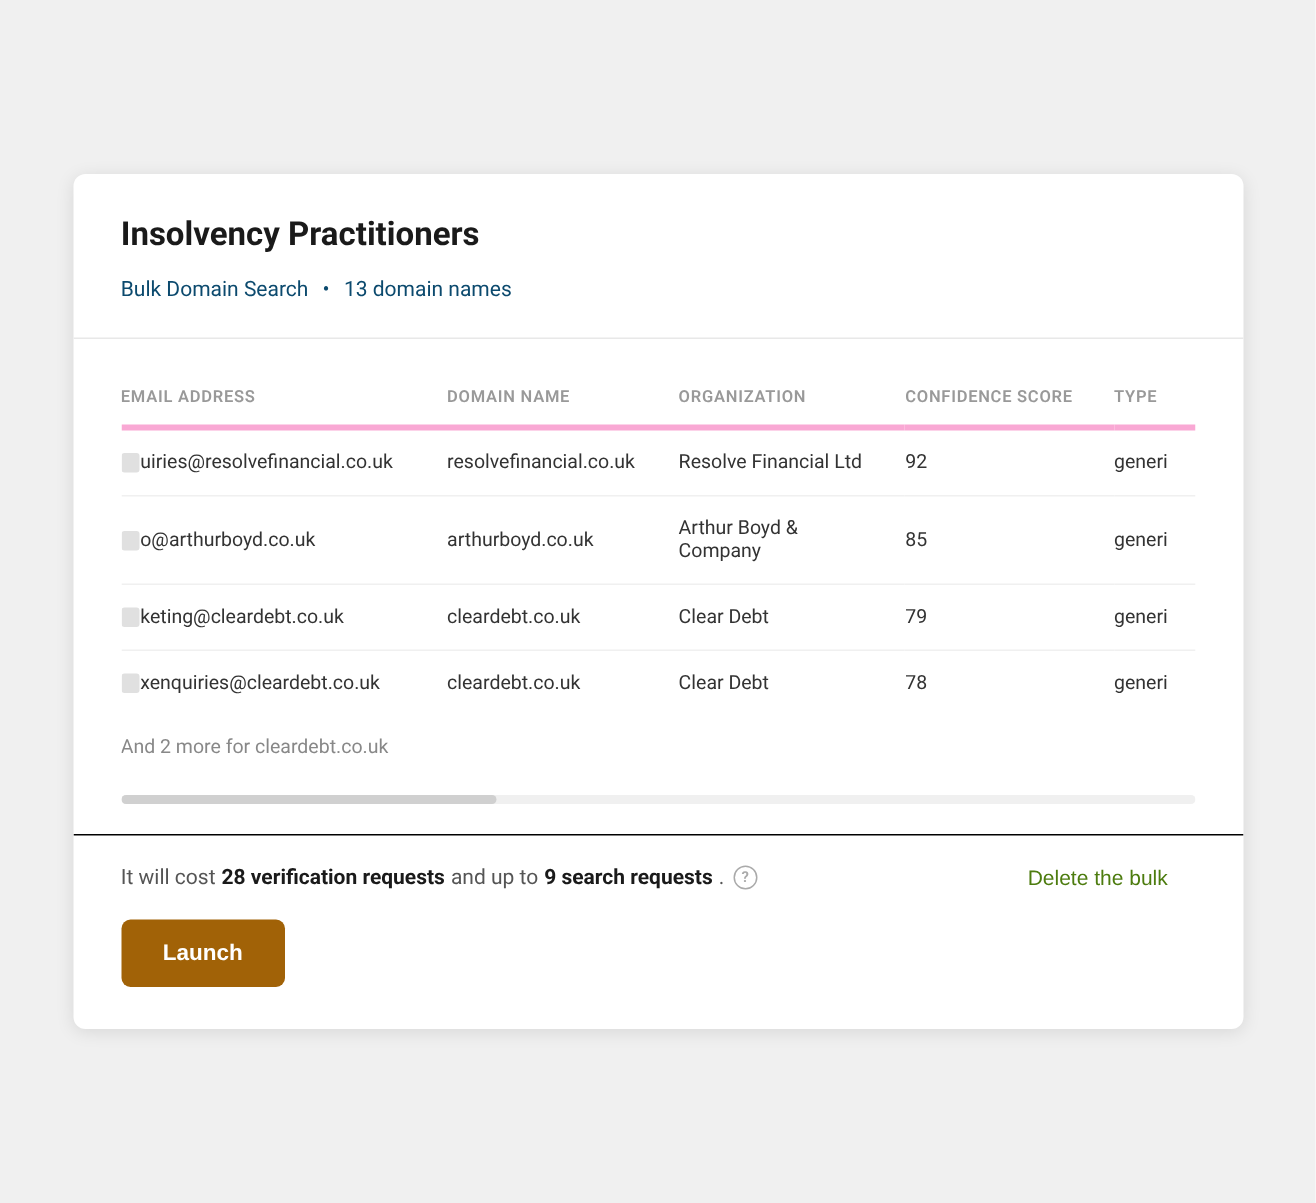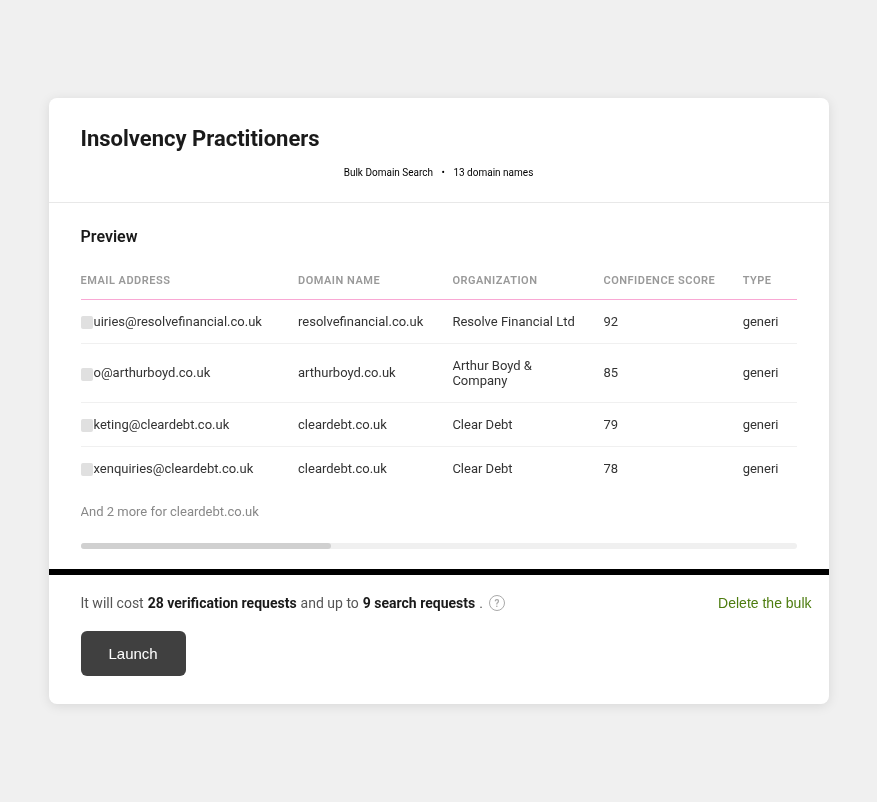--- a/index.html
+++ b/index.html
@@ -33,23 +33,22 @@
     }
 
     .card-title {
       font-size: 22px;
       font-weight: 700;
       color: #1a1a1a;
       margin-bottom: 16px;
     }
 
     .card-subtitle {
-      font-size: 10px;
-      color: #000000;
-      text-align: center;
+      font-size: 14px;
+      color: #0c4a6e;
     }
 
     .card-subtitle .dot {
       margin: 0 6px;
     }
 
     .preview-section {
       padding: 24px 32px 0 32px;
     }
 
@@ -63,21 +62,21 @@
     .table-container {
       overflow-x: auto;
     }
 
     table {
       width: 100%;
       border-collapse: collapse;
     }
 
     thead tr {
-      border-bottom: 1px solid #f9a8d4;
+      border-bottom: 4px solid #f9a8d4;
     }
 
     thead th {
       font-size: 11px;
       font-weight: 600;
       color: #999999;
       text-transform: uppercase;
       letter-spacing: 0.5px;
       padding: 8px 12px 12px 0;
       text-align: left;
@@ -141,22 +140,22 @@
     }
 
     .scrollbar-thumb {
       background: #d0d0d0;
       height: 6px;
       border-radius: 3px;
       width: 35%;
     }
 
     .card-footer {
-      padding: 20px 17px 28px 32px;
-      border-top: 6px solid #000000;
+      padding: 20px 50px 28px 32px;
+      border-top: 1px solid #000000;
     }
 
     .footer-info {
       font-size: 14px;
       color: #555555;
       margin-bottom: 20px;
       display: flex;
       align-items: center;
       justify-content: space-between;
     }
@@ -192,46 +191,45 @@
       background: none;
       border: none;
       color: #4d7c0f;
       font-size: 14px;
       cursor: pointer;
       text-decoration: none;
       white-space: nowrap;
     }
 
     .launch-btn {
-      background-color: #404040;
+      background-color: #a16207;
       color: #ffffff;
       border: none;
       border-radius: 6px;
       padding: 14px 28px;
       font-size: 15px;
-      font-weight: 400;
+      font-weight: 700;
       cursor: pointer;
     }
   </style>
 </head>
 <body>
 
 <div class="card">
 
   <div class="card-header">
     <h1 class="card-title">Insolvency Practitioners</h1>
     <div class="card-subtitle">
       <span>Bulk Domain Search</span>
       <span class="dot">•</span>
       <span>13 domain names</span>
     </div>
   </div>
 
   <div class="preview-section">
-    <h2 class="preview-title">Preview</h2>
 
     <div class="table-container">
       <table>
         <thead>
           <tr>
             <th>EMAIL ADDRESS</th>
             <th>DOMAIN NAME</th>
             <th>ORGANIZATION</th>
             <th>CONFIDENCE SCORE</th>
             <th>TYPE</th>

